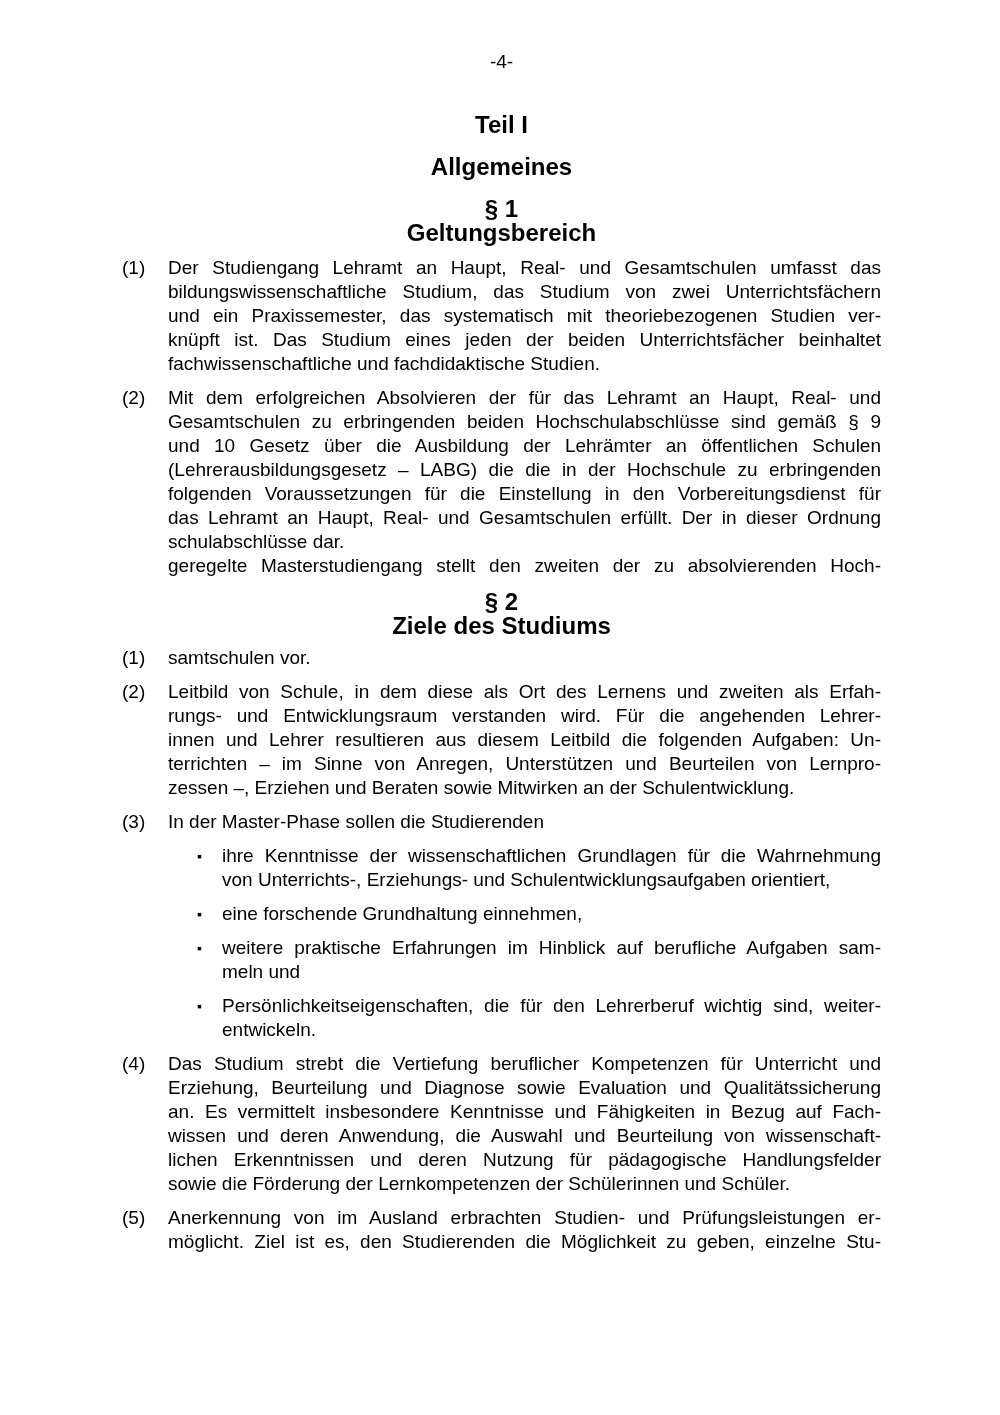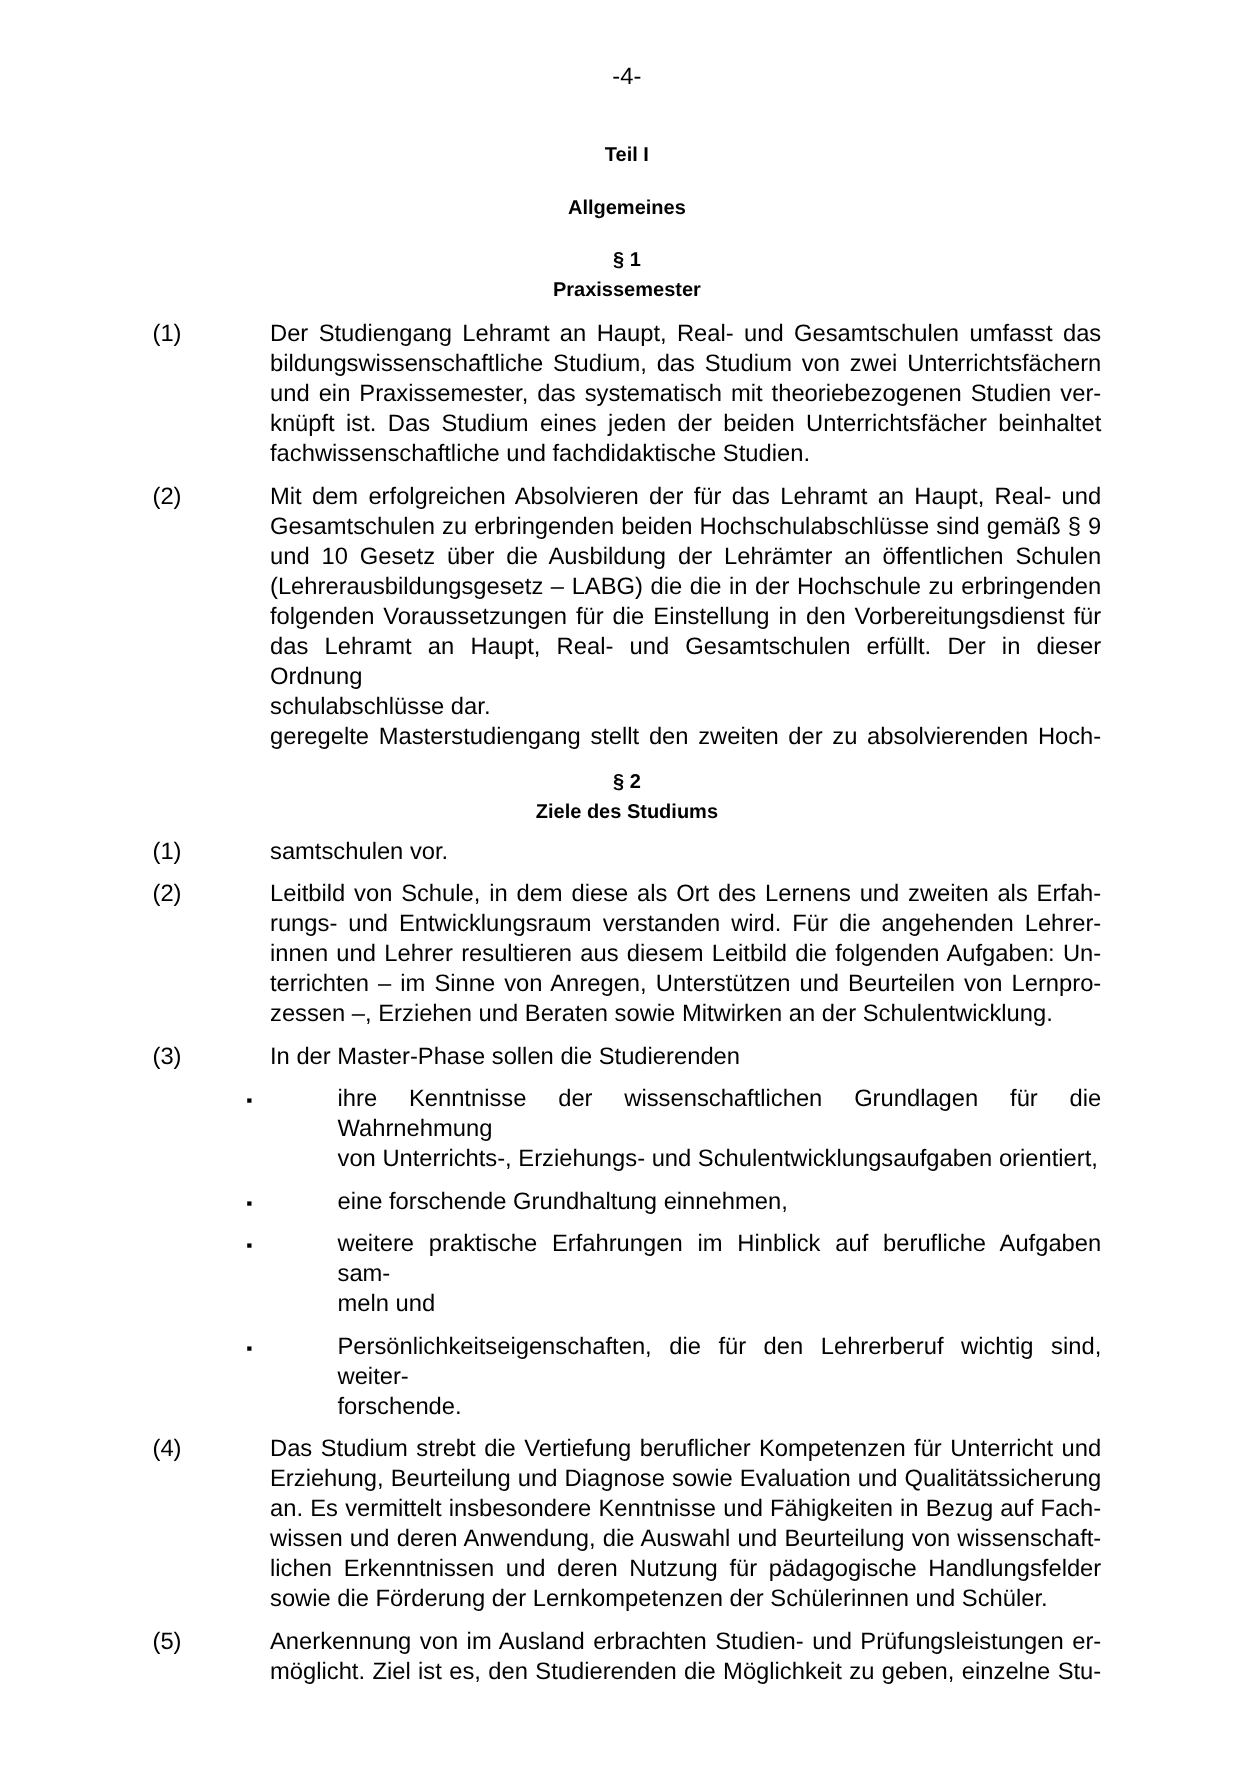--- a/index.html
+++ b/index.html
@@ -18,21 +18,21 @@
   .content {
     margin-left: 122px;
     width: 759px;
   }
   .page-number {
     margin-top: 50px;
     text-align: center;
   }
   .heading-group {
     font-weight: bold;
-    font-size: 16px;
+    font-size: 24px;
     text-align: center;
   }
   .heading-group.wide { margin-top: 39px; }
   .heading-group.wide .heading-line { margin-bottom: 18px; }
   .heading-group.tight { margin-bottom: 11px; }
   .heading-group.mid { margin-top: 12px; margin-bottom: 8px; }
   .para {
     display: flex;
     margin-bottom: 10px;
   }
@@ -40,21 +40,20 @@
     width: 46px;
     flex-shrink: 0;
   }
   .ptext {
     flex: 1;
     min-width: 0;
   }
   .line {
     text-align: justify;
     text-align-last: justify;
-    margin-left: 48px;
   }
   .line.no-just {
     text-align: right;
     text-align-last: left;
   }
   .bullet {
     display: flex;
     margin-bottom: 10px;
     padding-left: 75px;
   }
@@ -70,21 +69,21 @@
 <div class="page">
   <div class="content">
     <div class="page-number">-4-</div>
     <div id="doc-body">
         <div class="heading-group wide">
           <div class="heading-line">Teil I</div>
           <div class="heading-line">Allgemeines</div>
         </div>
         <div class="heading-group tight">
           <div class="heading-line">§ 1</div>
-          <div class="heading-line">Praxissemester</div>
+          <div class="heading-line">Geltungsbereich</div>
         </div>
         <div class="para">
           <span class="marker">(1)</span>
           <div class="ptext">
             <div class="line">Der Studiengang Lehramt an Haupt, Real- und Gesamtschulen umfasst das</div>
             <div class="line">bildungswissenschaftliche Studium, das Studium von zwei Unterrichtsfächern</div>
             <div class="line">und ein Praxissemester, das systematisch mit theoriebezogenen Studien ver-</div>
             <div class="line">knüpft ist. Das Studium eines jeden der beiden Unterrichtsfächer beinhaltet</div>
             <div class="line no-just">fachwissenschaftliche und fachdidaktische Studien.</div>
           </div>
@@ -145,21 +144,21 @@
           <span class="bmarker">▪</span>
           <div class="ptext">
             <div class="line">weitere praktische Erfahrungen im Hinblick auf berufliche Aufgaben sam-</div>
             <div class="line no-just">meln und</div>
           </div>
         </div>
         <div class="bullet">
           <span class="bmarker">▪</span>
           <div class="ptext">
             <div class="line">Persönlichkeitseigenschaften, die für den Lehrerberuf wichtig sind, weiter-</div>
-            <div class="line no-just">forschende.</div>
+            <div class="line no-just">entwickeln.</div>
           </div>
         </div>
         <div class="para">
           <span class="marker">(4)</span>
           <div class="ptext">
             <div class="line">Das Studium strebt die Vertiefung beruflicher Kompetenzen für Unterricht und</div>
             <div class="line">Erziehung, Beurteilung und Diagnose sowie Evaluation und Qualitätssicherung</div>
             <div class="line">an. Es vermittelt insbesondere Kenntnisse und Fähigkeiten in Bezug auf Fach-</div>
             <div class="line">wissen und deren Anwendung, die Auswahl und Beurteilung von wissenschaft-</div>
             <div class="line">lichen Erkenntnissen und deren Nutzung für pädagogische Handlungsfelder</div>

